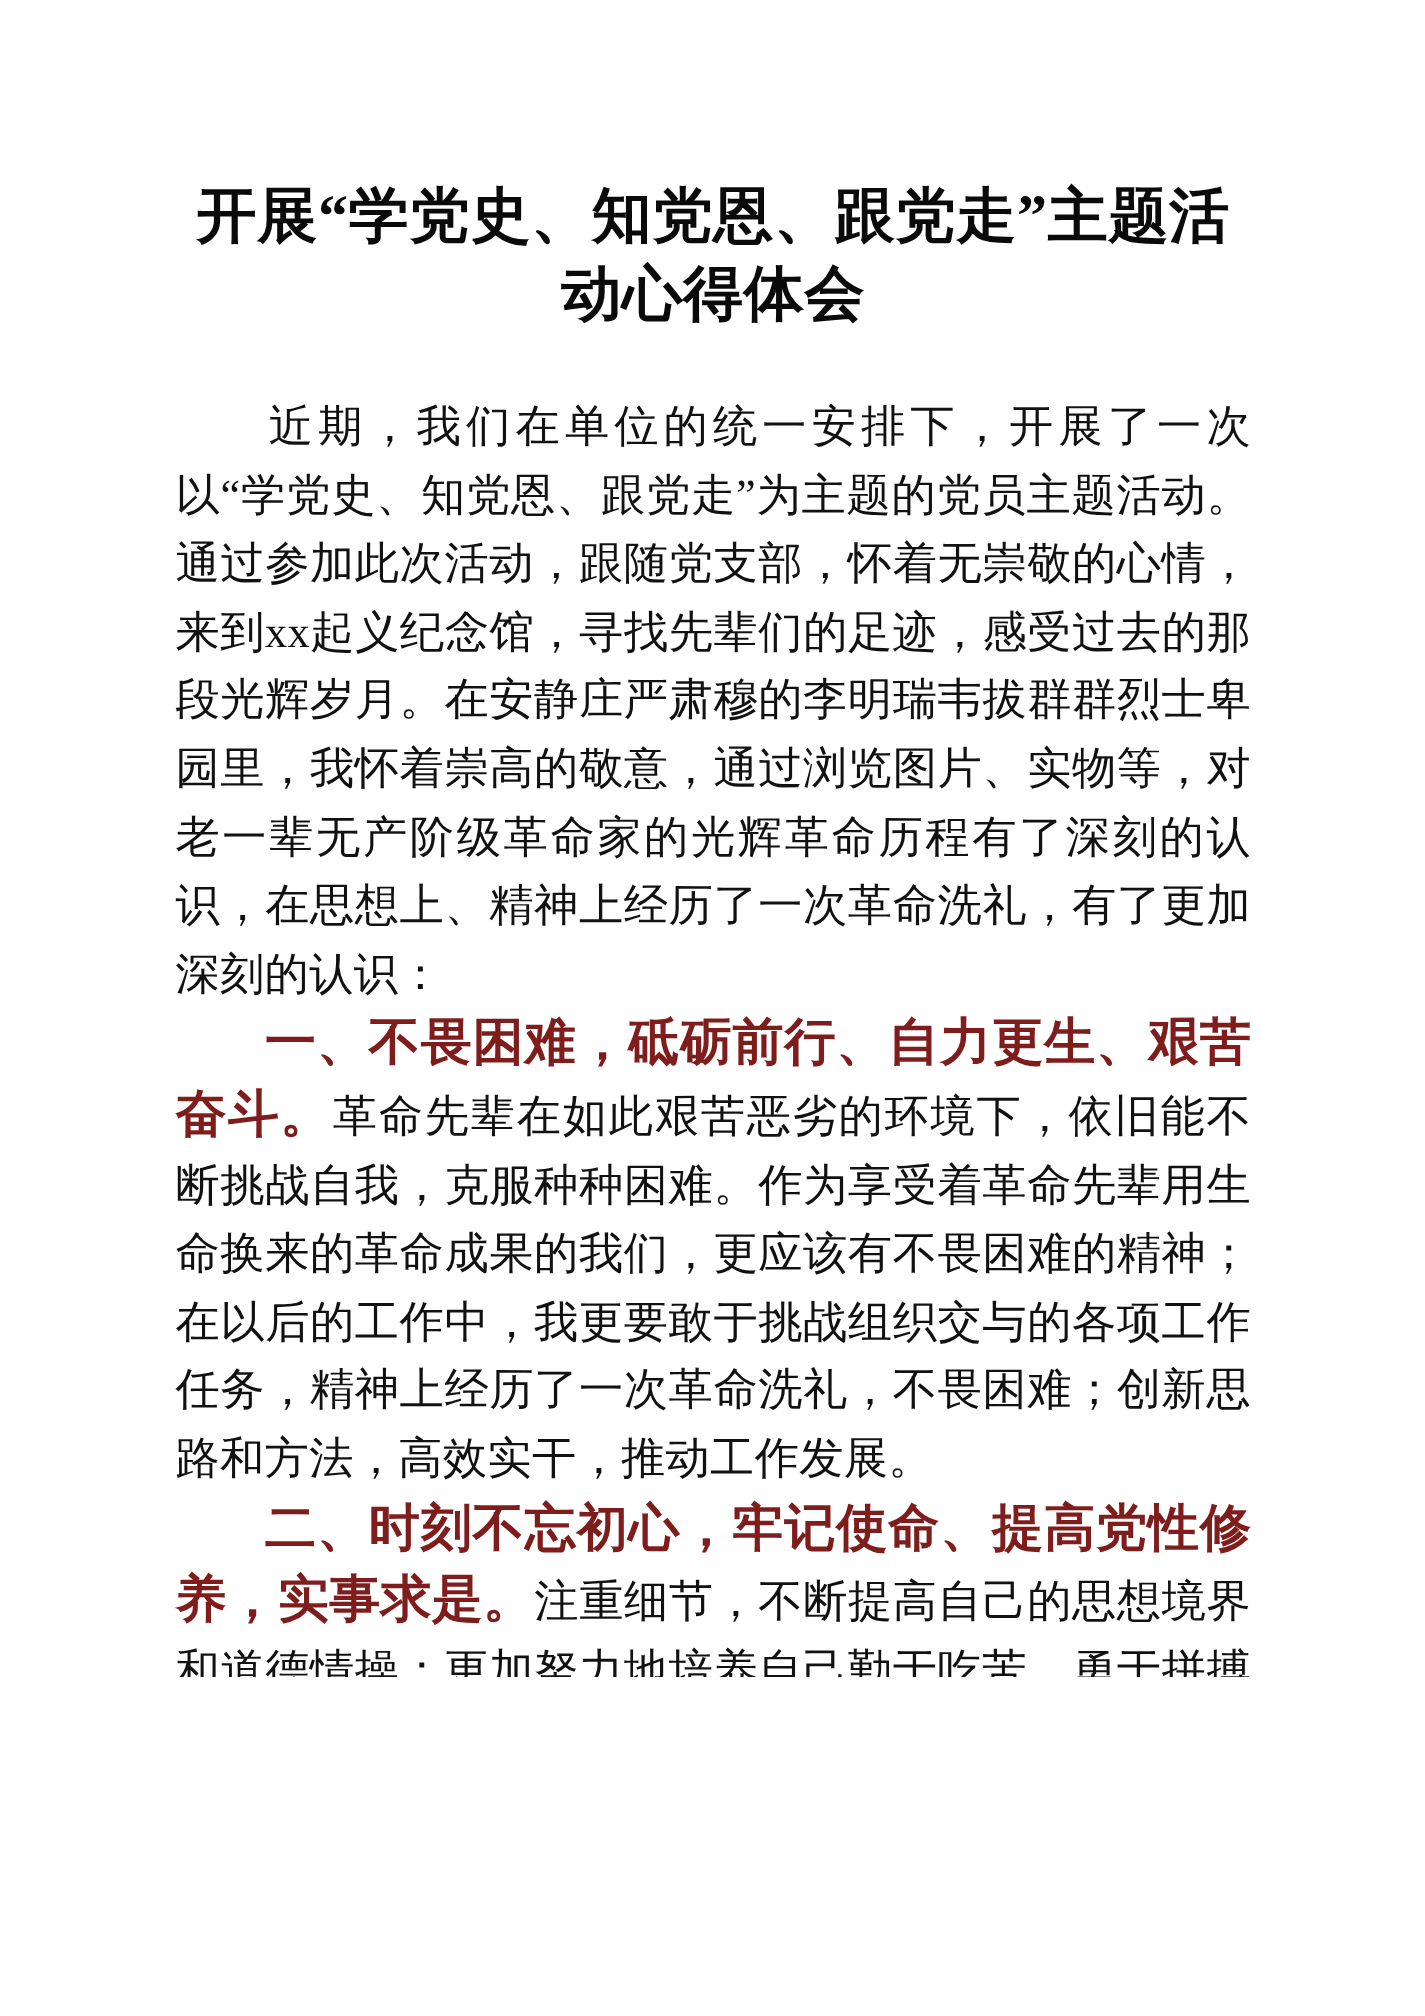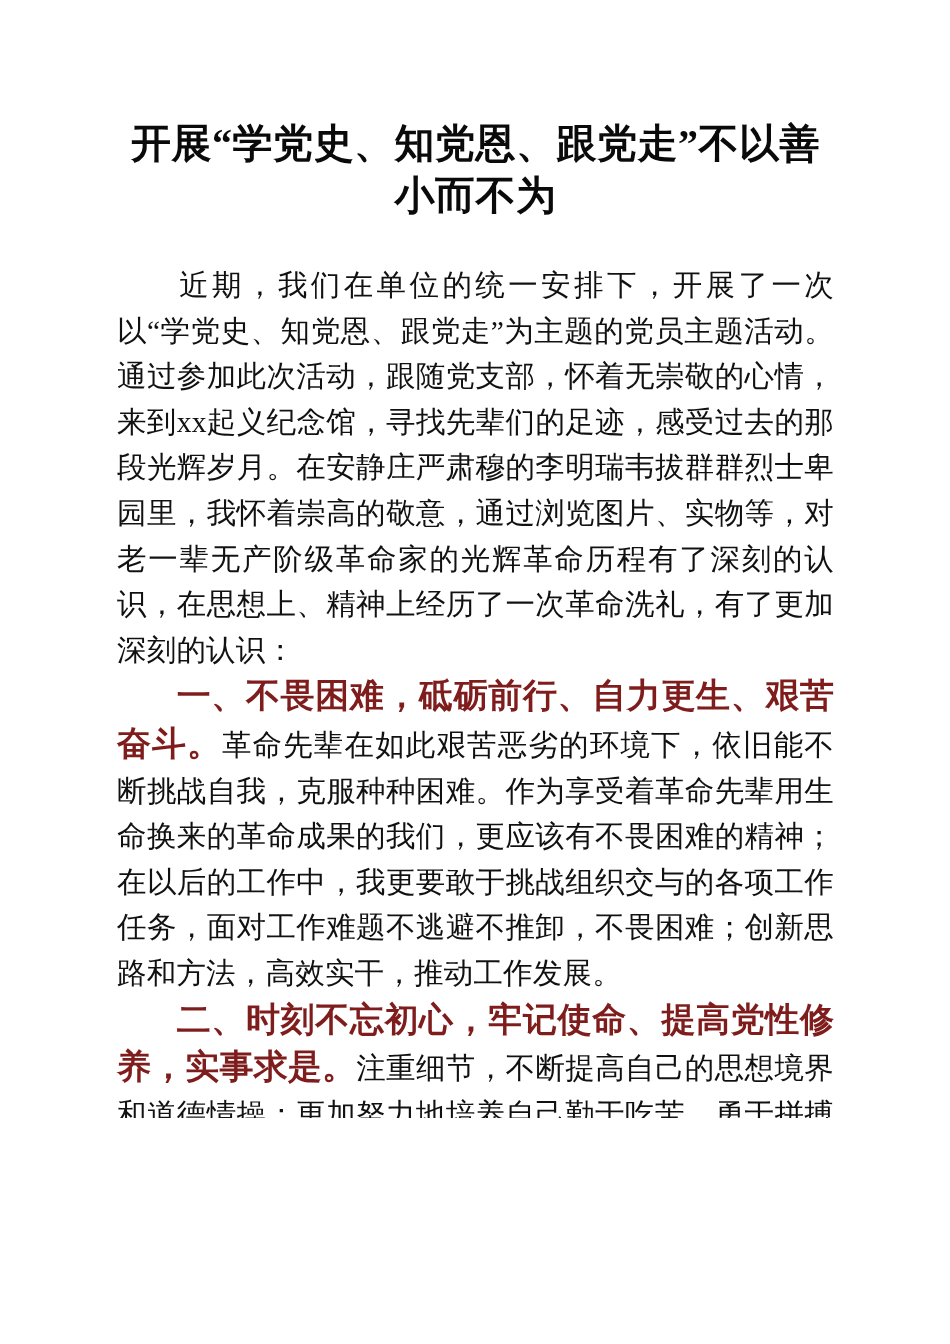--- a/index.html
+++ b/index.html
@@ -87,25 +87,25 @@
     background: #ffffff;
   }
 </style>
 </head>
 <body>
 
 <div class="page">
 
   <div class="content">
 
-    <h1 class="doc-title">开展“学党史、知党恩、跟党走”不以善小而不为</h1>
+    <h1 class="doc-title">开展“学党史、知党恩、跟党走”主题活动心得体会</h1>
 
     <p class="para para-1"><span class="indent"></span><span>近期，我们在单位的统一安排下，开展了一次以“学党史、知党恩、跟党走”为主题的党员主题活动。通过参加此次活动，跟随党支部，怀着无崇敬的心情，来到xx起义纪念馆，寻找先辈们的足迹，感受过去的那段光辉岁月。在安静庄严肃穆的李明瑞韦拔群群烈士卑园里，我怀着崇高的敬意，通过浏览图片、实物等，对老一辈无产阶级革命家的光辉革命历程有了深刻的认识，在思想上、精神上经历了一次革命洗礼，有了更加深刻的认识：</span></p>
 
-    <p class="para para-2"><span class="indent"></span><span class="sec-head">一、不畏困难，砥砺前行、自力更生、艰苦奋斗。</span><span>革命先辈在如此艰苦恶劣的环境下，依旧能不断挑战自我，克服种种困难。作为享受着革命先辈用生命换来的革命成果的我们，更应该有不畏困难的精神；在以后的工作中，我更要敢于挑战组织交与的各项工作任务，面对工作难题不逃避不推卸，不畏困难；创新思路和方法，高效实干，推动工作发展。</span></p>
+    <p class="para para-2"><span class="indent"></span><span class="sec-head">一、不畏困难，砥砺前行、自力更生、艰苦奋斗。</span><span>革命先辈在如此艰苦恶劣的环境下，依旧能不断挑战自我，克服种种困难。作为享受着革命先辈用生命换来的革命成果的我们，更应该有不畏困难的精神；在以后的工作中，我更要敢于挑战组织交与的各项工作任务，精神上经历了一次革命洗礼，不畏困难；创新思路和方法，高效实干，推动工作发展。</span></p>
 
     <p class="para para-3"><span class="indent"></span><span class="sec-head">二、时刻不忘初心，牢记使命、提高党性修养，实事求是。</span><span>注重细节，不断提高自己的思想境界和道德情操；更加努力地培养自己勤于吃苦、勇于拼搏的精神；在工作中拒绝浮躁、排除干扰，认认真真的做好本职工作，踏踏实实的完成工作任务；“不以善小而不为，不以恶小而为之”，讲究工作方法，不断</span></p>
 
   </div>
 
   <div class="clip-bottom"></div>
 
 </div>
 
 </body></html>

